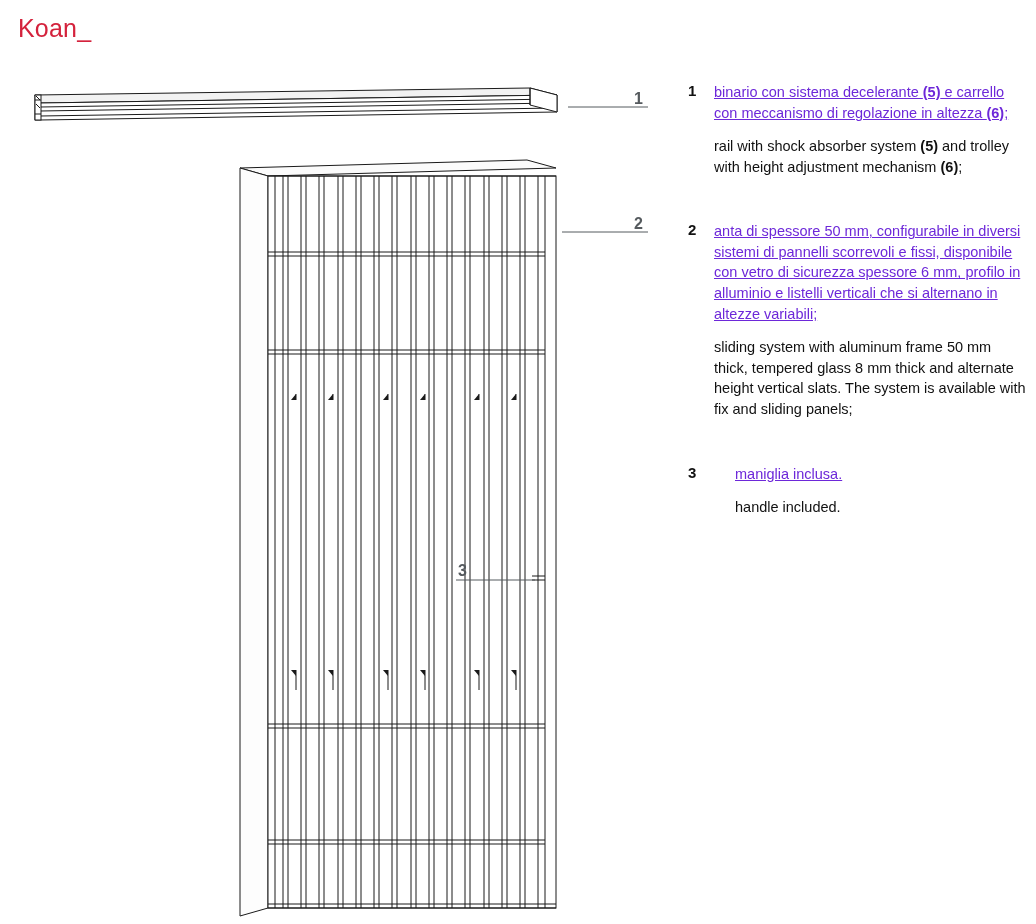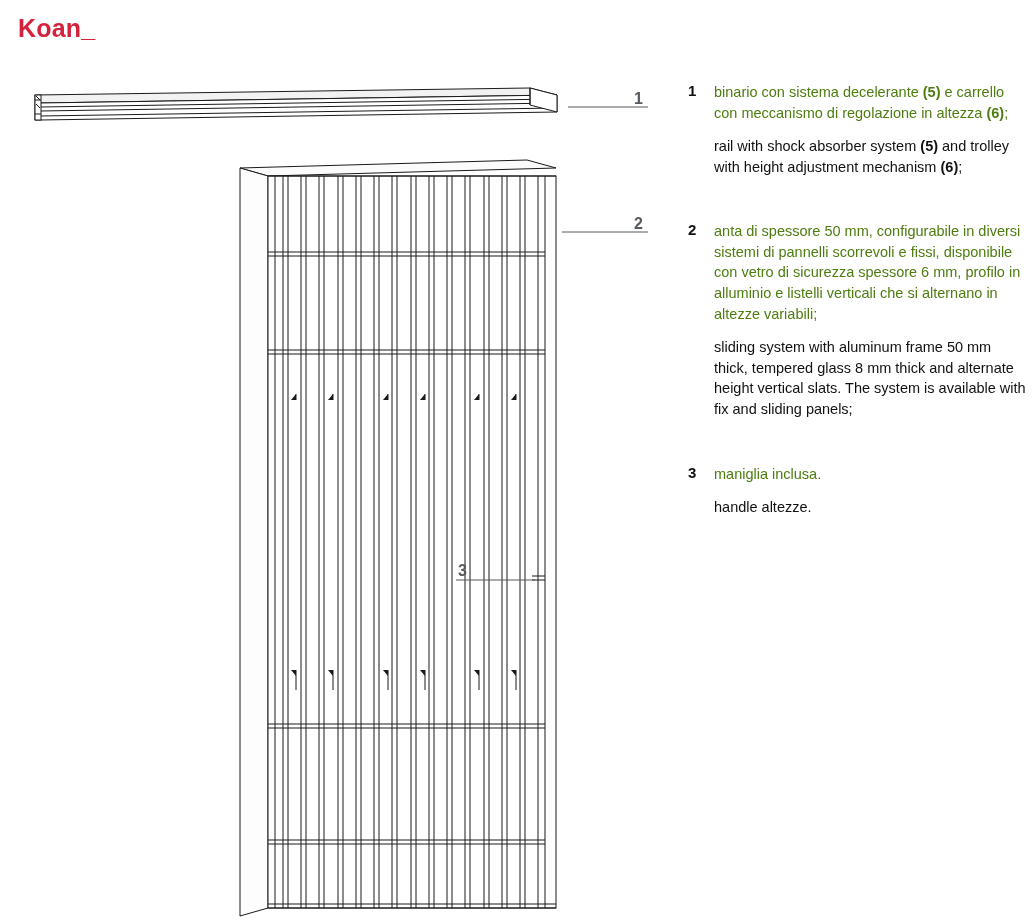--- a/index.html
+++ b/index.html
@@ -15,21 +15,21 @@
     color: #1a1a1a;
     overflow: hidden;
   }
 
   
   #brand {
     position: absolute;
     left: 18px;
     top: 14px;
     font-size: 25px;
-    font-weight: bold;
+    font-weight: normal;
     color: #d4223c;
     letter-spacing: 0.2px;
   }
 
   
   #drawing {
     position: absolute;
     left: 0;
     top: 0;
     width: 670px;
@@ -69,31 +69,31 @@
   }
   .legend-body {
     margin-left: 26px;
   }
   .legend-it,
   .legend-en {
     font-size: 14.5px;
     line-height: 1.42;
     margin: 0;
   }
-  .legend-it { color: #4d7c0f; }
+  .legend-it { color: #6d28d9; text-decoration: underline; }
   .legend-en {
     color: #111;
     margin-top: 13px;
   }
   .legend-it b, .legend-en b { font-weight: bold; }
 
   #legend-item-1 { top: 0; }
   #legend-item-2 { margin-top: 44px; }
   #legend-item-3 { margin-top: 44px; }
-  #legend-item-3 .legend-body { margin-left: 26px; }
+  #legend-item-3 .legend-body { margin-left: 47px; }
 </style>
 </head>
 <body>
 
 <div id="brand">Koan_</div>
 
 <div id="drawing">
   <svg width="670" height="924" viewBox="0 0 670 924">
 
     <g fill="none" stroke="#1a1a1a" stroke-width="1">
@@ -237,17 +237,17 @@
     <div class="legend-body">
       <p class="legend-it">anta di spessore 50 mm, configurabile in diversi sistemi di pannelli scorrevoli e fissi, disponibile con vetro di sicurezza spessore 6 mm, profilo in alluminio e listelli verticali che si alternano in altezze variabili;</p>
       <p class="legend-en">sliding system with aluminum frame 50 mm thick, tempered glass 8 mm thick and alternate height vertical slats. The system is available with fix and sliding panels;</p>
     </div>
   </div>
 
   <div class="legend-item" id="legend-item-3">
     <div class="legend-index">3</div>
     <div class="legend-body">
       <p class="legend-it">maniglia inclusa.</p>
-      <p class="legend-en">handle altezze.</p>
+      <p class="legend-en">handle included.</p>
     </div>
   </div>
 
 </div>
 
 </body></html>

